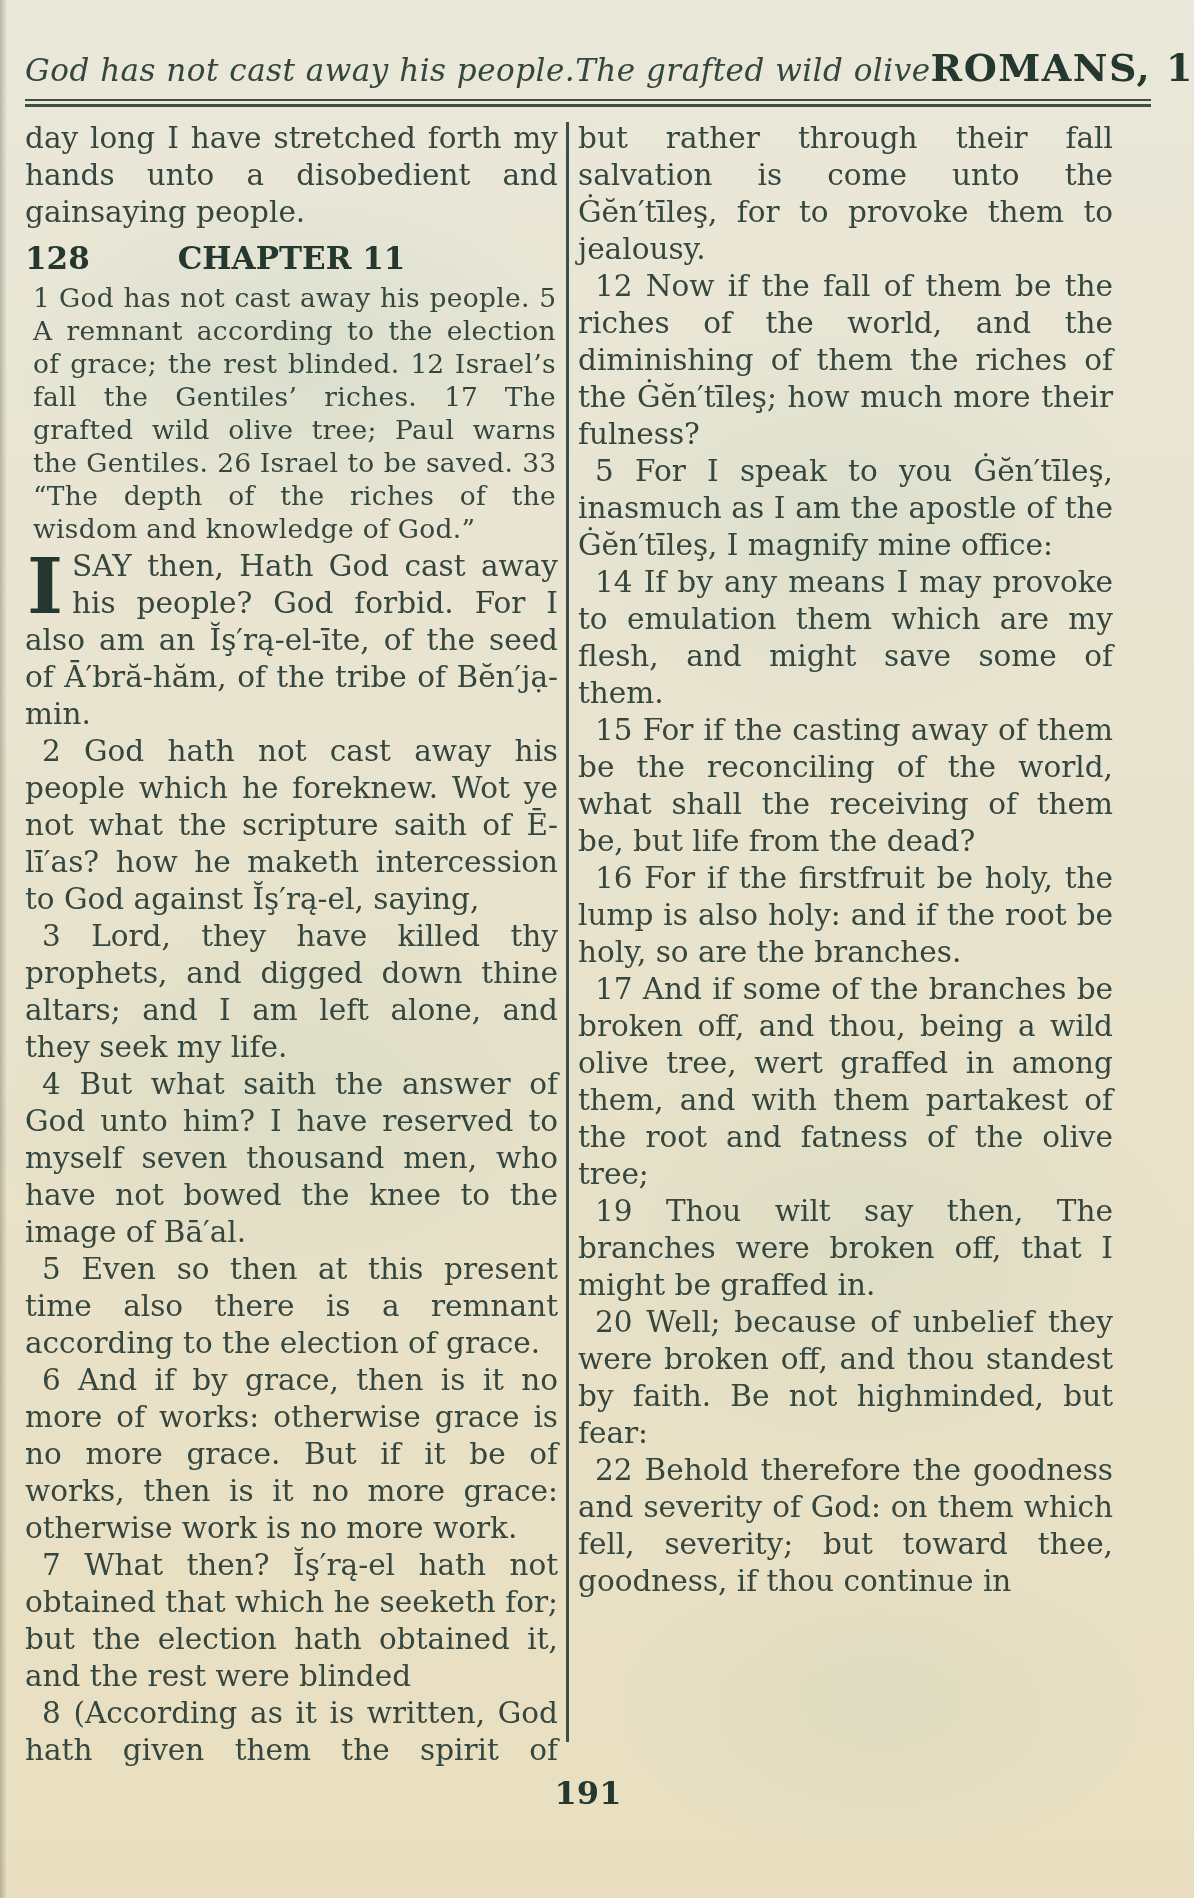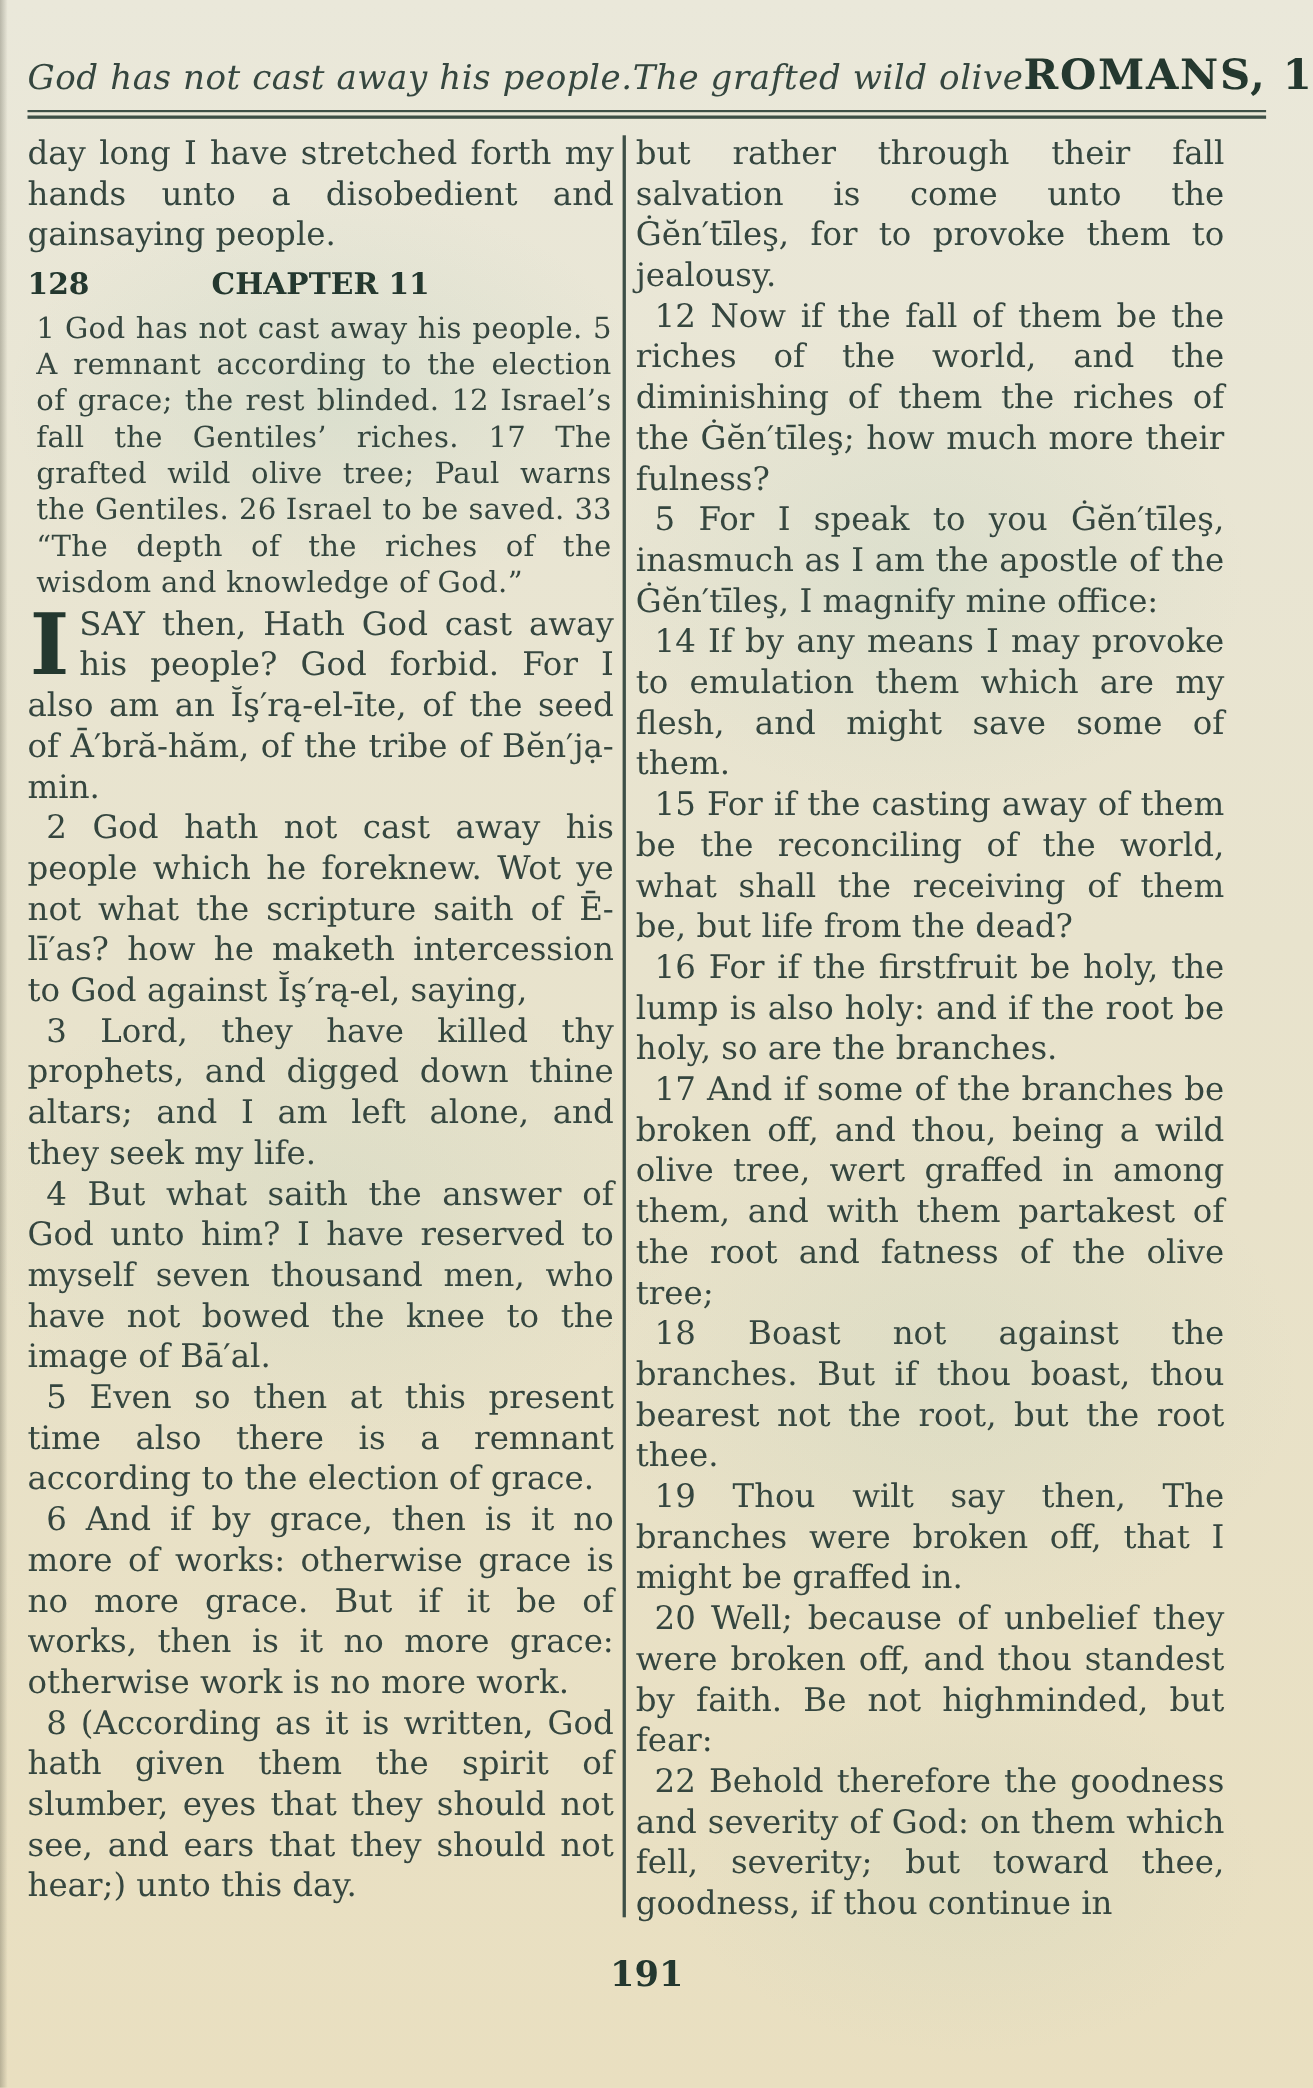--- a/index.html
+++ b/index.html
@@ -58,21 +58,21 @@
   .cont{text-indent:0;}
   .it{}
   .vnum{white-space:nowrap;}
   .summary{
     font-size:26.5px;line-height:33px;
     margin:1px 2px 3px 8px;font-style:normal;
   }
   .summary .it{letter-spacing:0.3px;}
   .chapter-head{
     position:relative;text-align:center;
-    font-weight:bold;font-size:27px;line-height:40px;
+    font-weight:bold;font-size:31px;line-height:40px;
     color:var(--ink-dark);margin:7px 0 3px;
   }
   .ch-num{position:absolute;left:0;top:0;}
   .dropcap-para{text-indent:0;}
   .drop{
     float:left;font-weight:bold;color:var(--ink-dark);
     font-size:77px;line-height:60px;
     padding:8px 9px 0 2px;
   }
   .page-footer{
@@ -98,32 +98,32 @@
     <section class="col col-left" id="col-left">
         <p class="cont"><span>day long I have stretched forth my hands unto a disobedient and gainsaying people.</span></p>
         <div class="chapter-head"><span class="ch-num">128</span><span>CHAPTER 11</span></div>
         <p class="summary"><span>1 </span><span class="it">God has not cast away his people. </span><span>5 </span><span class="it">A remnant according to the election of grace; the rest blinded. </span><span>12 </span><span class="it">Israel’s fall the Gentiles’ riches. </span><span>17 </span><span class="it">The grafted wild olive tree; Paul warns the Gentiles. </span><span>26 </span><span class="it">Israel to be saved. </span><span>33 </span><span class="it">“The depth of the riches of the wisdom and knowledge of God.”</span></p>
         <p class="dropcap-para"><span class="drop">I</span><span>SAY then, Hath God cast away his people?  God forbid.  For I also am an Ĭş′rą-el-īte, of the seed of Ā′bră-hăm, </span><span class="it">of</span><span> the tribe of Bĕn′jạ-min.</span></p>
         <p class="verse"><span class="vnum">2</span> <span>God hath not cast away his people which he foreknew.  Wot ye not what the scripture saith of Ē-lī′as? how he maketh intercession to God against Ĭş′rą-el, saying,</span></p>
         <p class="verse"><span class="vnum">3</span> <span>Lord, they have killed thy prophets, and digged down thine altars; and I am left alone, and they seek my life.</span></p>
         <p class="verse"><span class="vnum">4</span> <span>But what saith the answer of God unto him?  I have reserved to myself seven thousand men, who have not bowed the knee to </span><span class="it">the image of</span><span> Bā′al.</span></p>
         <p class="verse"><span class="vnum">5</span> <span>Even so then at this present time also there is a remnant according to the election of grace.</span></p>
         <p class="verse"><span class="vnum">6</span> <span>And if by grace, then </span><span class="it">is it</span><span> no more of works: otherwise grace is no more grace.  But if </span><span class="it">it be</span><span> of works, then is it no more grace: otherwise work is no more work.</span></p>
+        <p class="verse"><span class="vnum">7</span> <span>What then?  Ĭş′rą-el hath not obtained that which he seeketh for; but the election hath obtained it, and the rest were blinded</span></p>
         <p class="verse"><span class="vnum">8</span> <span>(According as it is written, God hath given them the spirit of slumber, eyes that they should not see, and ears that they should not hear;) unto this day.</span></p>
       </section>
     <div class="col-divider"></div>
     <section class="col col-right" id="col-right">
         <p class="cont"><span>but </span><span class="it">rather</span><span> through their fall salvation </span><span class="it">is come</span><span> unto the Ġĕn′tīleş, for to provoke them to jealousy.</span></p>
         <p class="verse"><span class="vnum">12</span> <span>Now if the fall of them </span><span class="it">be</span><span> the riches of the world, and the diminishing of them the riches of the Ġĕn′tīleş; how much more their fulness?</span></p>
         <p class="verse"><span class="vnum">5</span> <span>For I speak to you Ġĕn′tīleş, inasmuch as I am the apostle of the Ġĕn′tīleş, I magnify mine office:</span></p>
         <p class="verse"><span class="vnum">14</span> <span>If by any means I may provoke to emulation </span><span class="it">them which are</span><span> my flesh, and might save some of them.</span></p>
         <p class="verse"><span class="vnum">15</span> <span>For if the casting away of them </span><span class="it">be</span><span> the reconciling of the world, what </span><span class="it">shall</span><span> the receiving </span><span class="it">of them be</span><span>, but life from the dead?</span></p>
         <p class="verse"><span class="vnum">16</span> <span>For if the firstfruit </span><span class="it">be</span><span> holy, the lump </span><span class="it">is</span><span> also </span><span class="it">holy</span><span>: and if the root </span><span class="it">be</span><span> holy, so </span><span class="it">are</span><span> the branches.</span></p>
         <p class="verse"><span class="vnum">17</span> <span>And if some of the branches be broken off, and thou, being a wild olive tree, wert graffed in among them, and with them partakest of the root and fatness of the olive tree;</span></p>
-        <p class="verse"><span class="vnum">18</span> <span>Boast not against the branches. But if thou boast, thou bearest not the root, but the root thee.</span></p>
         <p class="verse"><span class="vnum">19</span> <span>Thou wilt say then, The branches were broken off, that I might be graffed in.</span></p>
         <p class="verse"><span class="vnum">20</span> <span>Well; because of unbelief they were broken off, and thou standest by faith.  Be not highminded, but fear:</span></p>
         <p class="verse"><span class="vnum">22</span> <span>Behold therefore the goodness and severity of God: on them which fell, severity; but toward thee, goodness, if thou continue in </span></p>
       </section>
   </main>
 
   <footer class="page-footer">
     <span>191</span>
   </footer>
 </div>

